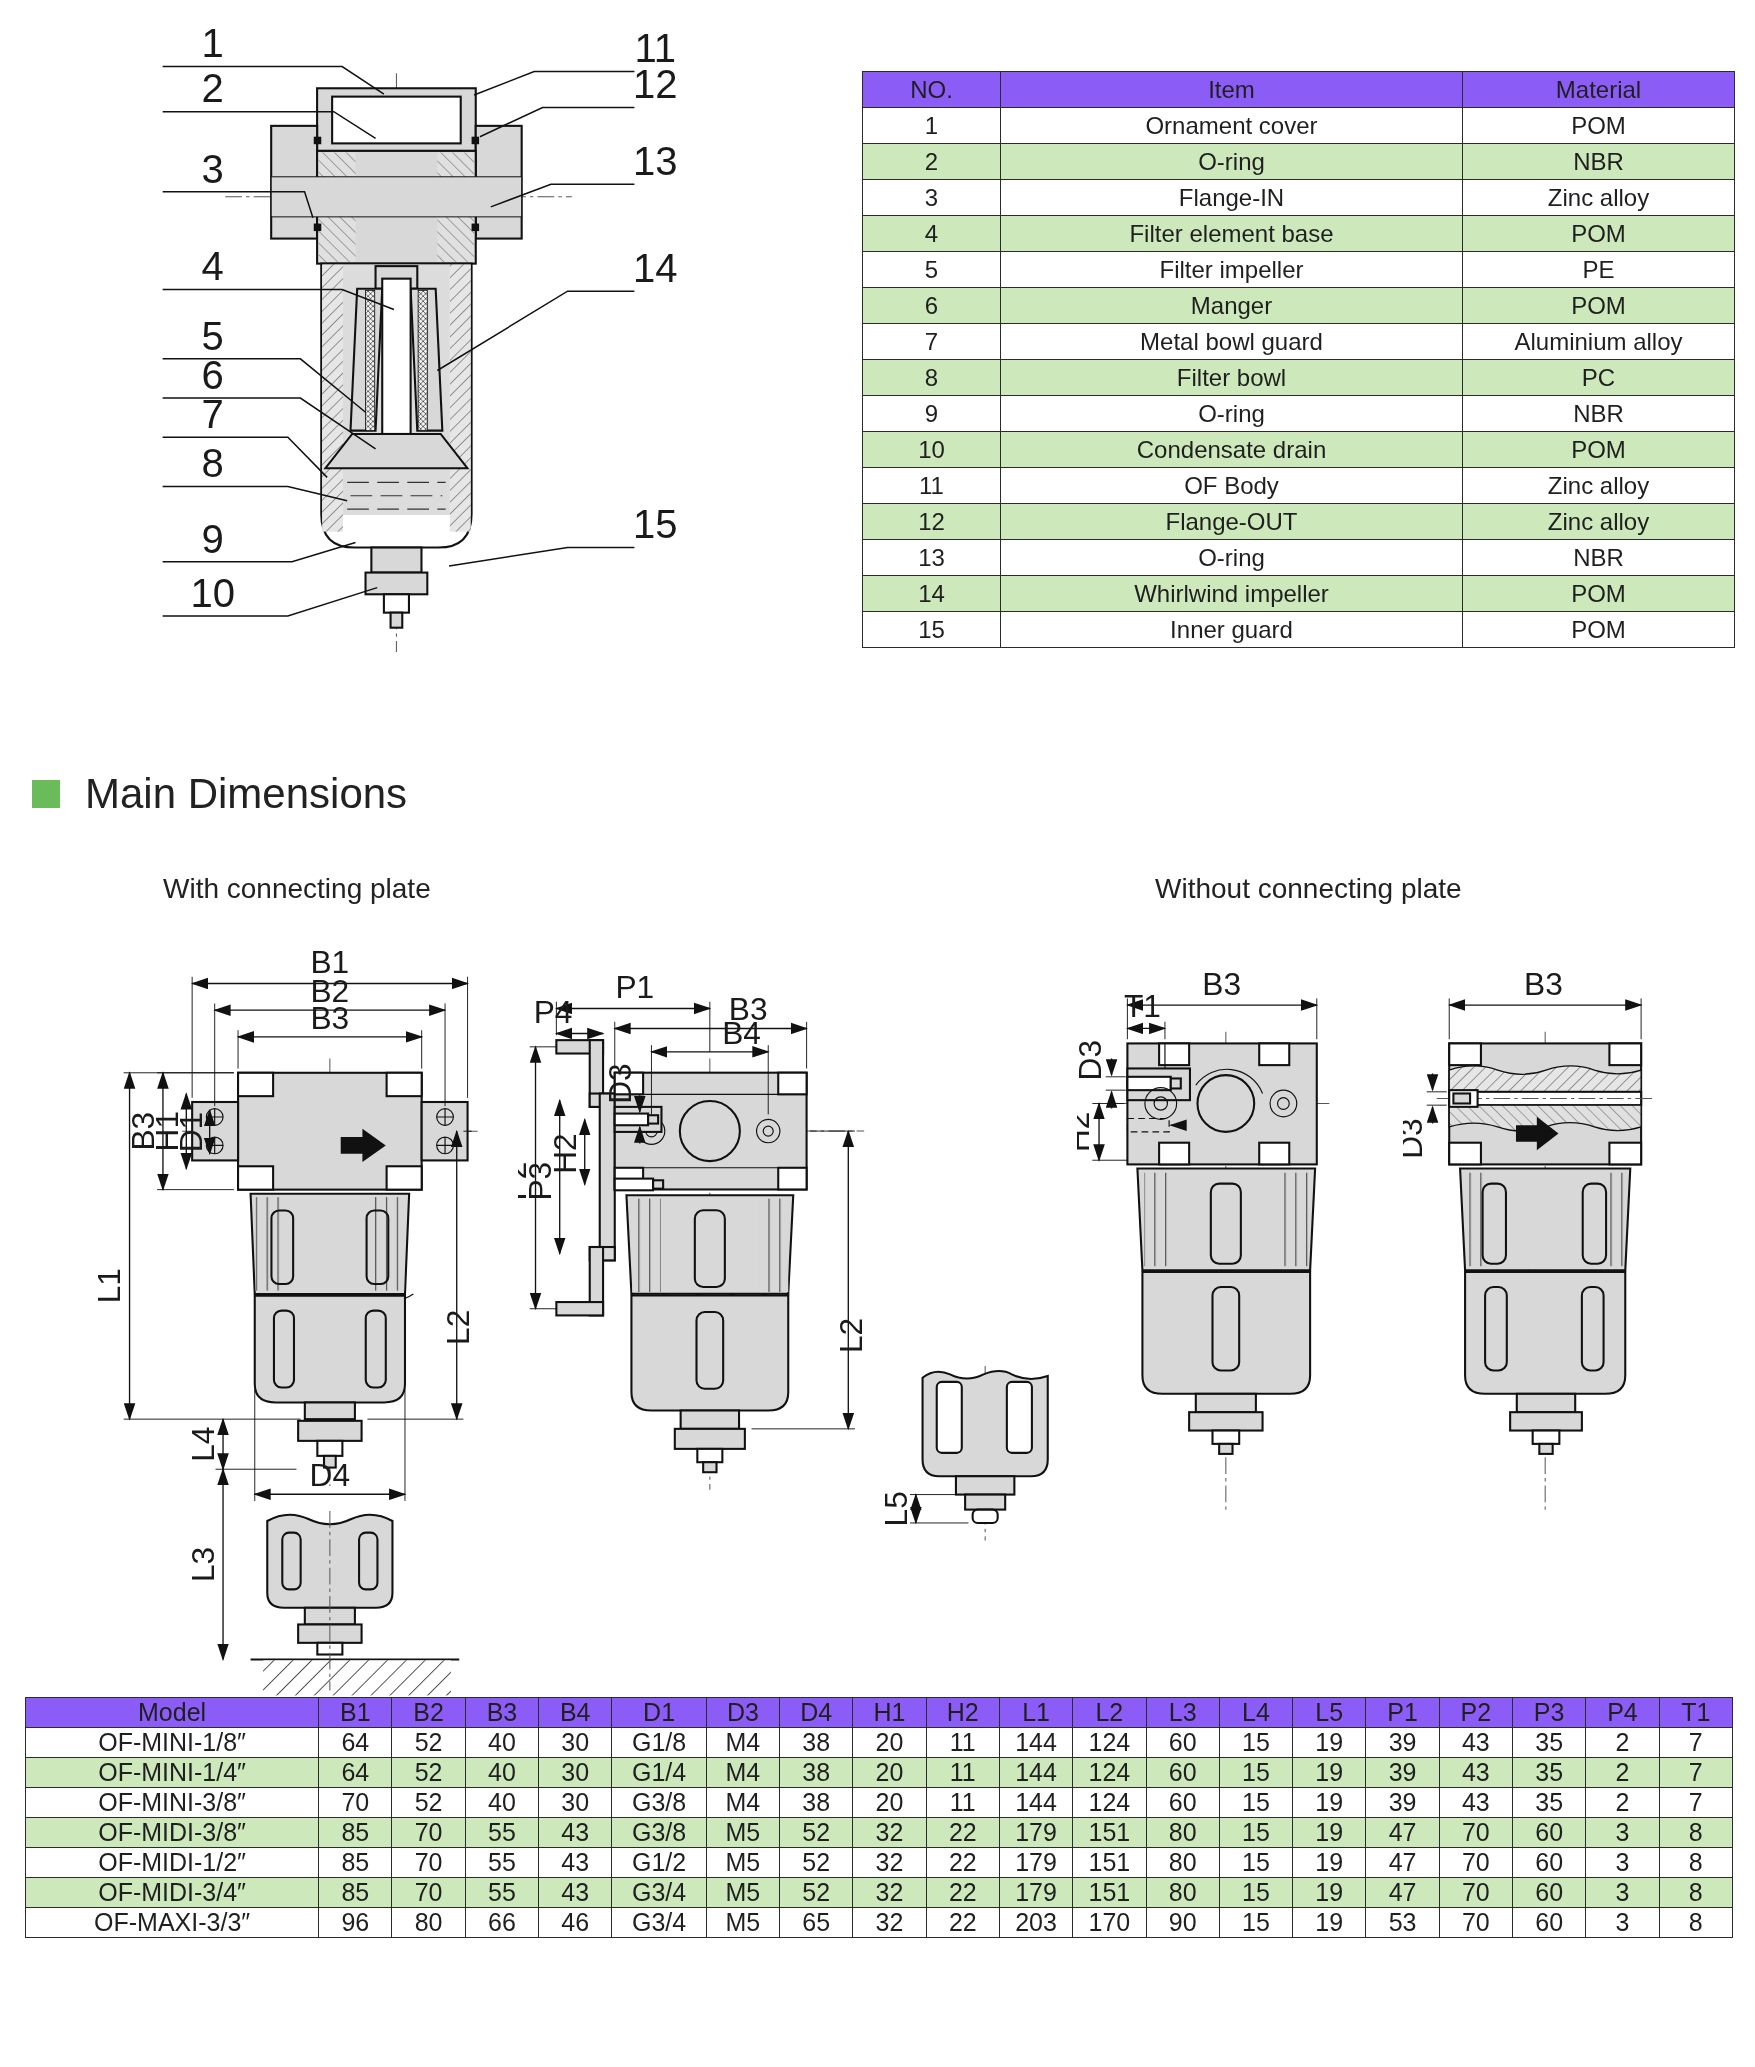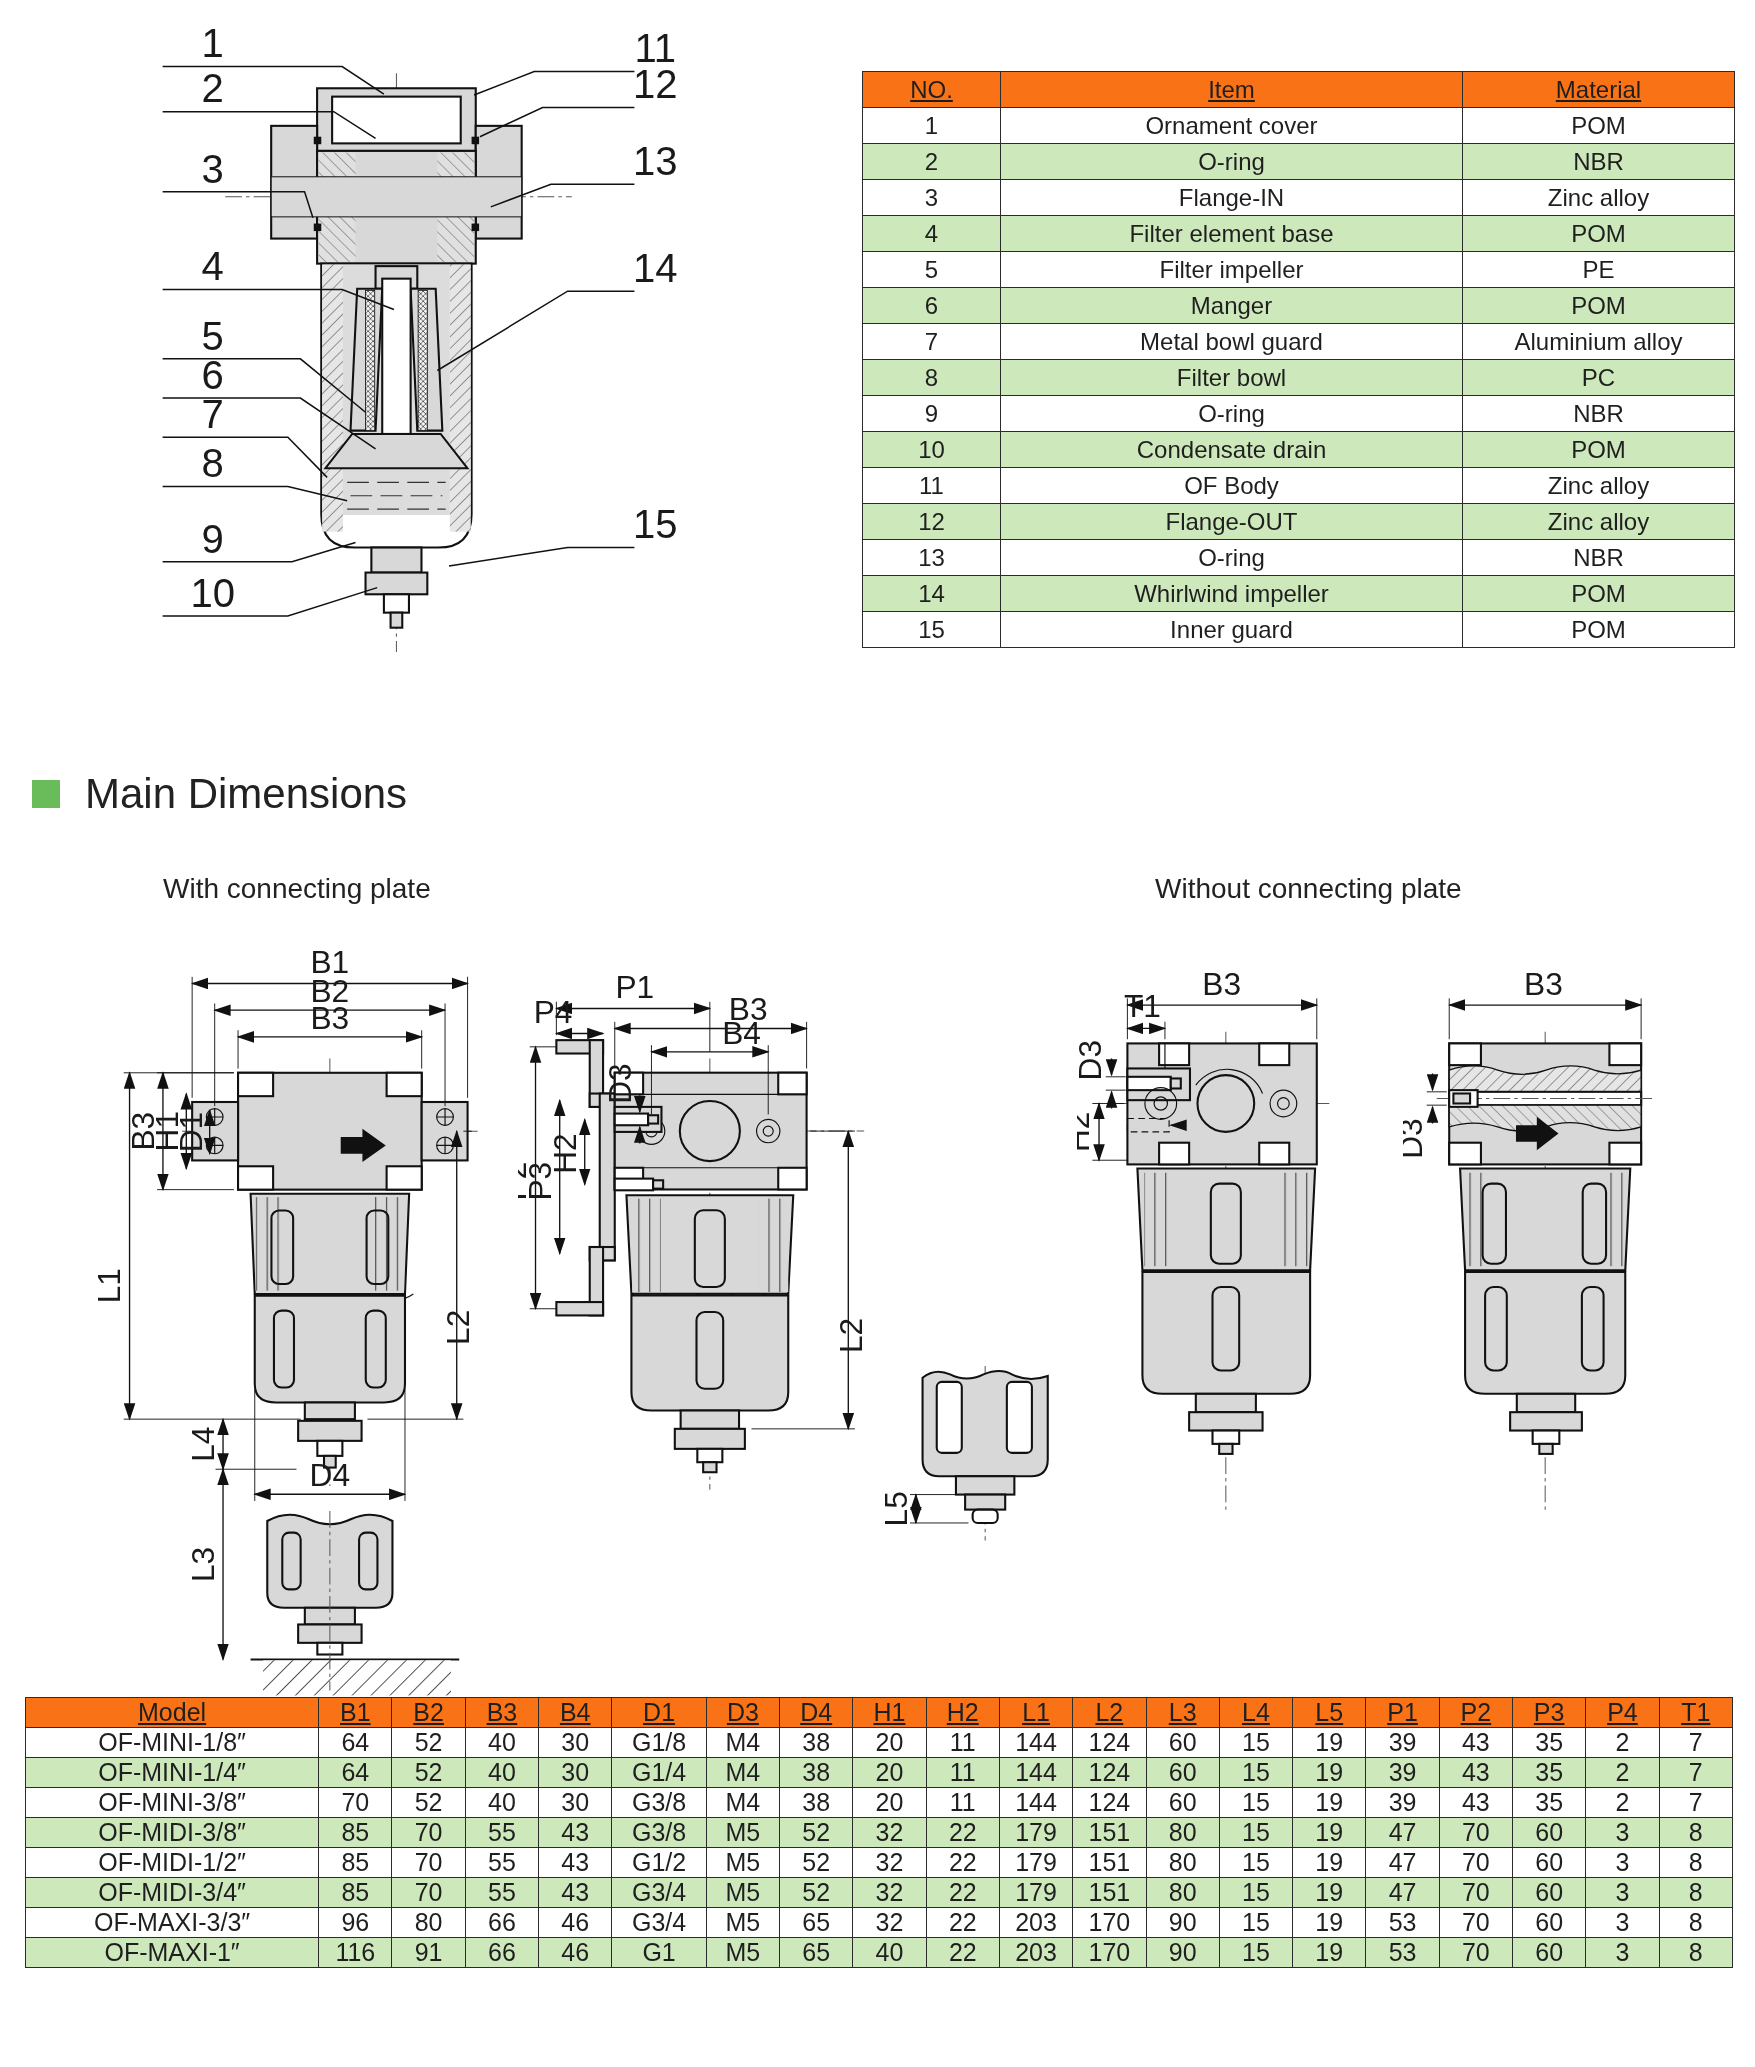--- a/index.html
+++ b/index.html
@@ -3,21 +3,21 @@
 <meta charset="utf-8">
 <style>
   html,body{margin:0;padding:0;background:#fff;}
   .page{position:relative;width:1756px;height:2067px;background:#ffffff;
         font-family:"Liberation Sans",sans-serif;color:#1f1f1f;overflow:hidden;}
   .abs{position:absolute;}
   
   table.gtable{border-collapse:collapse;table-layout:fixed;width:100%;}
   table.gtable th,table.gtable td{border:1.7px solid #2b2b2b;text-align:center;vertical-align:middle;
         padding:0;font-weight:normal;white-space:nowrap;overflow:hidden;}
-  table.gtable th{background:#f97316;text-decoration:underline;}
+  table.gtable th{background:#8b5cf6;}
   table.gtable tr.alt td{background:#cde9bc;}
   .parts-wrap{left:862px;top:71px;width:872px;}
   .parts-wrap table tr{height:36px;}
   .parts-wrap table{font-size:24px;}
   .dim-wrap{left:25px;top:1697px;width:1708px;}
   .dim-wrap table tr{height:23px;}
   .dim-wrap table{font-size:25px;}
   
   .bullet{left:32px;top:780px;width:28px;height:28px;background:#6abc5a;}
   .main-title{left:85px;top:770px;font-size:42px;color:#222;}
@@ -743,40 +743,18 @@
             <td>170</td>
             <td>90</td>
             <td>15</td>
             <td>19</td>
             <td>53</td>
             <td>70</td>
             <td>60</td>
             <td>3</td>
             <td>8</td>
           </tr>
-          <tr class="alt">
-            <td>OF-MAXI-1″</td>
-            <td>116</td>
-            <td>91</td>
-            <td>66</td>
-            <td>46</td>
-            <td>G1</td>
-            <td>M5</td>
-            <td>65</td>
-            <td>40</td>
-            <td>22</td>
-            <td>203</td>
-            <td>170</td>
-            <td>90</td>
-            <td>15</td>
-            <td>19</td>
-            <td>53</td>
-            <td>70</td>
-            <td>60</td>
-            <td>3</td>
-            <td>8</td>
-          </tr>
         </tbody>
     </table>
   </div>
 
 </div>
 
 
 </body></html>

